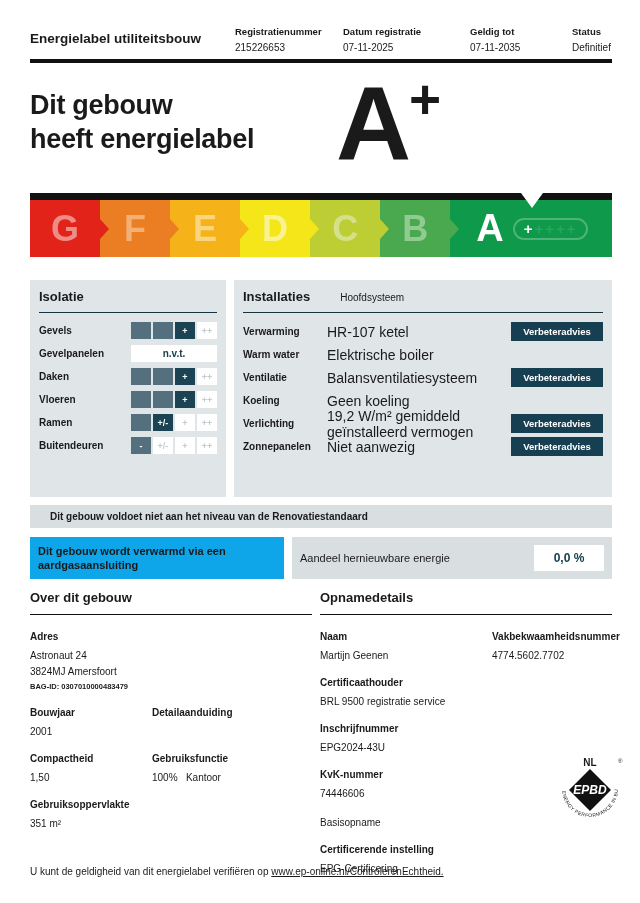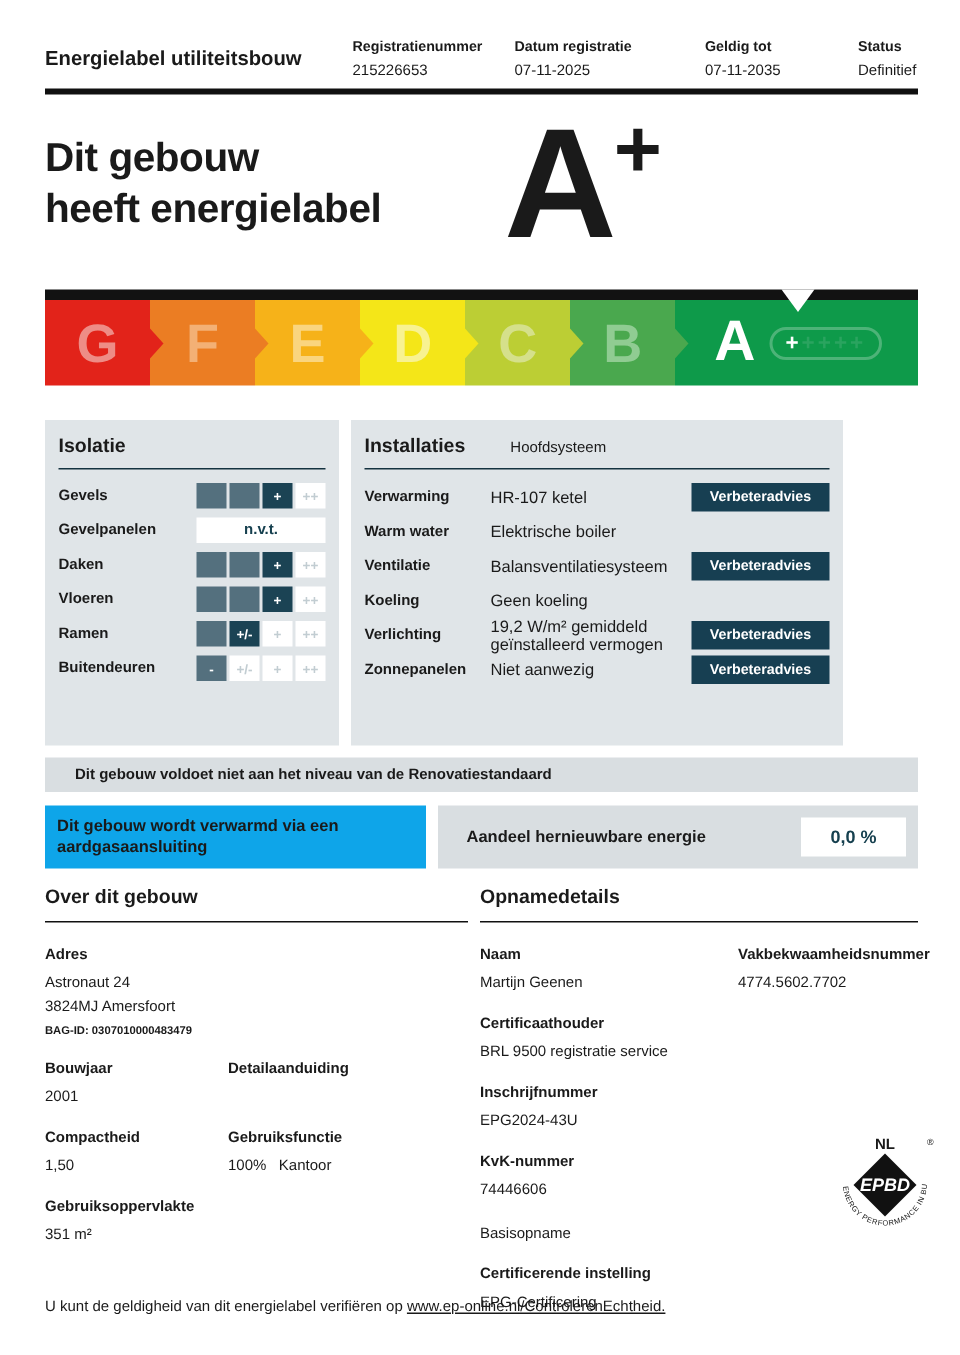--- a/index.html
+++ b/index.html
@@ -36,51 +36,51 @@
   .seg-a { flex:1.94; justify-content:flex-start; padding-left:26px; }
   .seg-a .seg-letter { font-size:38px; }
   .pill { margin-left:9px; height:22px; border:2px solid #4db378; border-radius:12px;
           display:flex; align-items:center; padding:0 9px; }
   .pill .p-on { color:#fff; font-weight:bold; font-size:15px; line-height:1; }
   .pill .p-off { color:#2aa45f; font-weight:bold; font-size:15px; line-height:1; letter-spacing:2px; margin-left:2px; }
 
   
   .panel { position:absolute; top:280px; height:217px; background:#e0e5e8; padding:9px 9px; }
   .panel-iso { left:30px; width:196px; }
-  .panel-inst { left:234px; width:328px; }
+  .panel-inst { left:234px; width:378px; }
   .panel-title-row { display:flex; align-items:baseline; padding-bottom:8px; border-bottom:1.5px solid #14323f; }
   .panel-title { font-size:13px; font-weight:bold; }
   .panel-sub { font-size:10px; margin-left:30px; }
   .rows { margin-top:9px; }
 
   .iso-row { display:flex; align-items:center; height:17px; margin-bottom:6px; }
   .iso-label { flex:1; font-size:10px; font-weight:bold; }
   .cells { display:flex; gap:2px; }
   .cell { width:20px; height:17px; display:flex; align-items:center; justify-content:center;
           font-size:9px; font-weight:bold; }
   .c-fill { background:#54707e; color:#ffffff; }
   .c-active { background:#1b4354; color:#ffffff; }
   .c-off { background:#ffffff; color:#c2cdd2; }
   .nvt { width:86px; height:17px; background:#ffffff; color:#16404f; display:flex; align-items:center;
          justify-content:center; font-size:10px; font-weight:bold; }
 
   .inst-row { display:flex; align-items:center; height:19px; margin-bottom:4px; }
   .inst-label { width:84px; font-size:10px; font-weight:bold; }
-  .inst-value { flex:1; font-size:11px; }
+  .inst-value { flex:1; font-size:14px; }
   .btn-advies { margin-left:auto; width:92px; background:#173f52; color:#fff; text-align:center;
                 font-size:9.5px; font-weight:bold; padding:4px 0; cursor:pointer; border:none; }
 
   
   .bar-renov { position:absolute; top:505px; left:30px; width:582px; height:23px; background:#d9dee1;
                font-size:10px; font-weight:bold; line-height:23px; padding-left:20px; }
   .box-gas { position:absolute; top:537px; left:30px; width:254px; height:42px; background:#0ea5e9;
              font-size:11px; font-weight:bold; padding:7px 8px; line-height:14px; }
   .box-renew { position:absolute; top:537px; left:292px; width:320px; height:42px; background:#d9dee1;
                display:flex; align-items:center; }
-  .renew-label { font-size:11px; font-weight:bold; margin-left:19px; flex:1; }
+  .renew-label { font-size:11px; font-weight:normal; margin-left:8px; flex:1; }
   .renew-value { width:70px; height:26px; background:#fff; color:#16404f; display:flex; align-items:center;
                  justify-content:center; font-size:12px; font-weight:bold; margin-right:8px; }
 
   
   .sec { position:absolute; top:590px; }
   .sec-about { left:30px; width:282px; }
   .sec-opname { left:320px; width:292px; }
   .sec-title { font-size:13px; font-weight:bold; padding-bottom:9px; border-bottom:1.5px solid #101010; }
   .fld-lbl { font-size:10px; font-weight:bold; margin-bottom:6px; }
   .fld-val { font-size:10px; line-height:16px; white-space:pre; }

